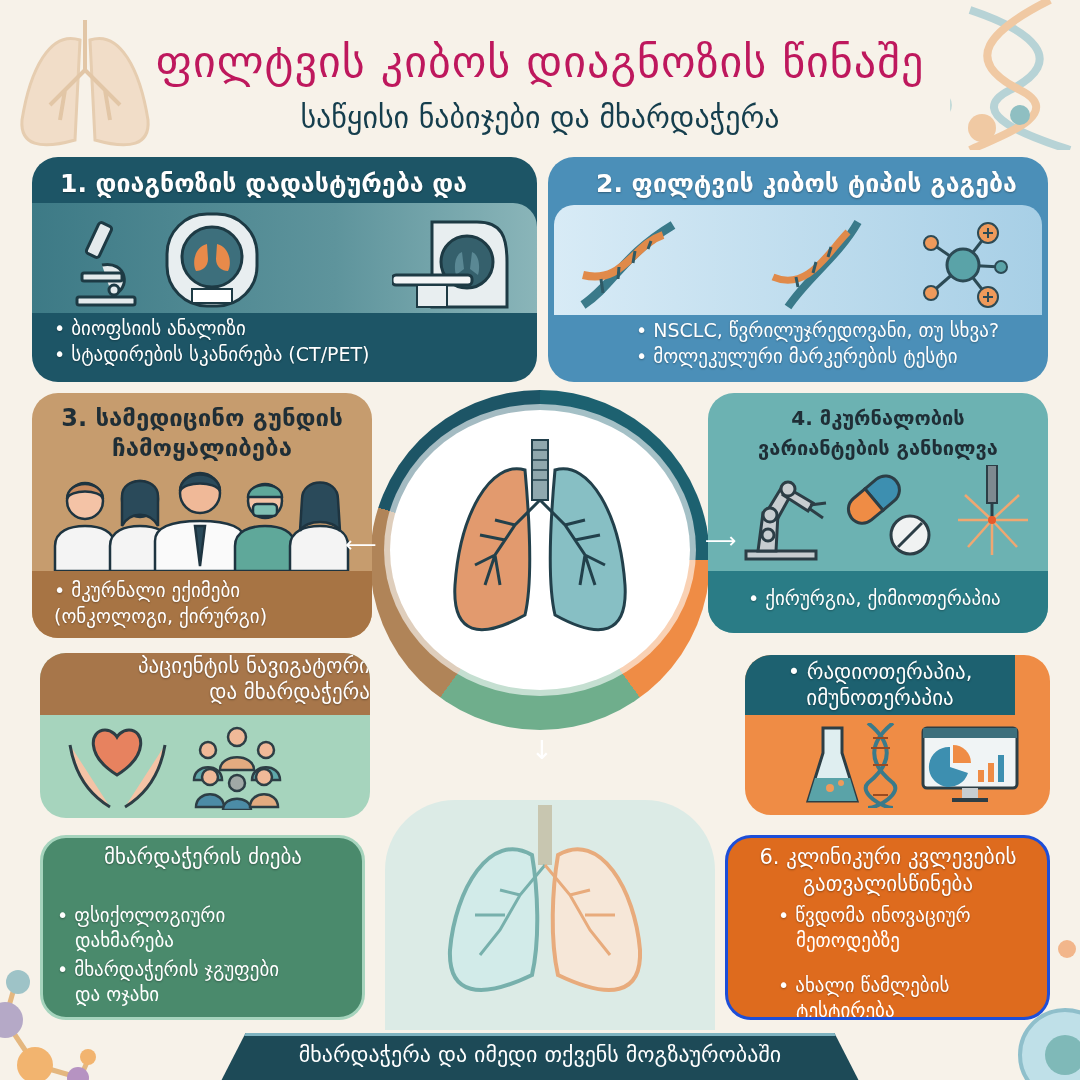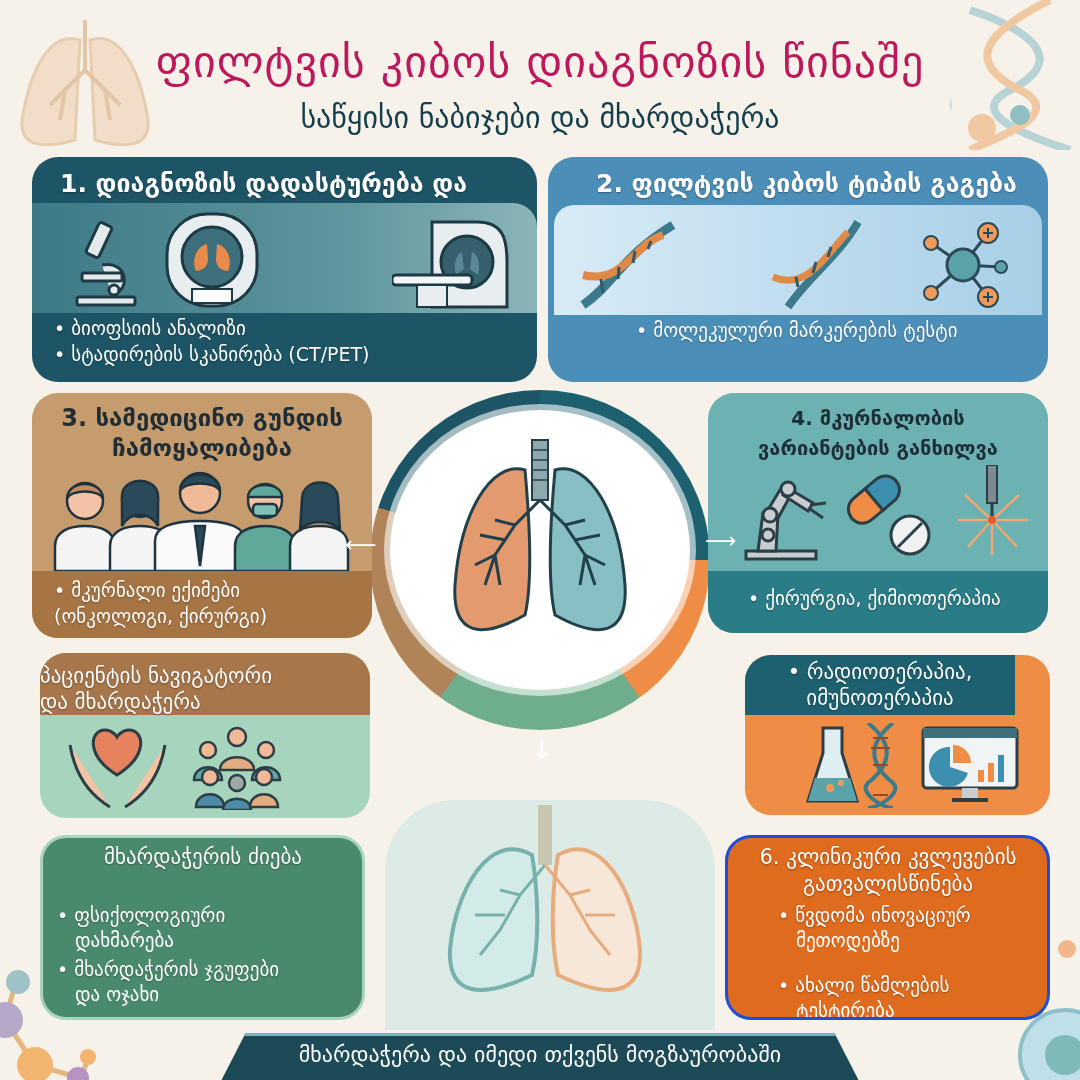--- a/index.html
+++ b/index.html
@@ -138,20 +138,21 @@
         <circle cx="50" cy="50" r="16" fill="#5aa3a8" stroke="#2c4a55" stroke-width="3"></circle>
         <circle cx="18" cy="28" r="7" fill="#ef9a5b" stroke="#2c4a55" stroke-width="2"></circle>
         <circle cx="75" cy="18" r="10" fill="#ef9a5b" stroke="#2c4a55" stroke-width="2"></circle>
         <circle cx="88" cy="52" r="6" fill="#5aa3a8" stroke="#2c4a55" stroke-width="2"></circle>
         <circle cx="18" cy="78" r="7" fill="#ef9a5b" stroke="#2c4a55" stroke-width="2"></circle>
         <circle cx="75" cy="82" r="10" fill="#ef9a5b" stroke="#2c4a55" stroke-width="2"></circle>
         <path d="M70 18h10M75 13v10M70 82h10M75 77v10" stroke="#2c4a55" stroke-width="2"></path>
       </svg>
   </div>
   <div class="abs" style="left:88px;top:160px">
+    <div class="bullet">NSCLC, წვრილუჯრედოვანი, თუ სხვა?</div>
     <div class="bullet">მოლეკულური მარკერების ტესტი</div>
   </div>
 </div>
 
 <div class="abs" style="left:370px;top:390px;width:340px;height:340px;border-radius:50%;background:conic-gradient(#1d6170 0 25%,#ef8c45 25% 40%,#6fae8c 40% 60%,#b08458 60% 80%,#1d5566 80% 100%)"></div>
 
 <div class="panel" style="left:32px;top:393px;width:340px;height:245px;background:#c69c6e">
   <div class="abs ptitle dark" style="left:0;width:340px;top:10px;font-size:24px;text-align:center;line-height:30px">
     <div>3. სამედიცინო გუნდის</div>
     <div>ჩამოყალიბება</div>
@@ -255,21 +256,21 @@
       <path d="M100 65 L125 90 L145 120 L155 150 M125 90 L145 85 M135 105 L160 100 M145 120 L165 130 M145 120 L140 150"></path>
     </g>
   </svg>
 </div>
 
 <div class="abs" style="left:345px;top:532px;color:#fff;font-size:22px">⟵</div>
 <div class="abs" style="left:705px;top:528px;color:#fff;font-size:22px">⟶</div>
 
 <div class="panel" style="left:40px;top:653px;width:330px;height:165px;background:#a6d4bd">
   <div class="abs" style="left:0;top:0;width:330px;height:62px;background:#a7764a">
-    <div class="ptitle" style="font-size:21px;text-align:left;line-height:26px;padding-top:10px;font-weight:normal">
+    <div class="ptitle" style="font-size:21px;text-align:right;line-height:26px;padding-top:0;font-weight:normal">
       <div>პაციენტის ნავიგატორი</div>
       <div>და მხარდაჭერა</div>
     </div>
   </div>
   <div class="abs" style="left:25px;top:72px">
     <svg width="105" height="85" viewBox="0 0 105 85">
         <path d="M52 50 C20 30 25 5 40 5 C48 5 52 12 52 12 C52 12 56 5 64 5 C79 5 84 30 52 50Z" fill="#e7825f" stroke="#2d3e45" stroke-width="3"></path>
         <path d="M5 20 C10 50 25 70 45 82 M100 20 C95 50 80 70 60 82" stroke="#2d3e45" stroke-width="3" fill="#f4c3a6"></path>
       </svg>
   </div>

